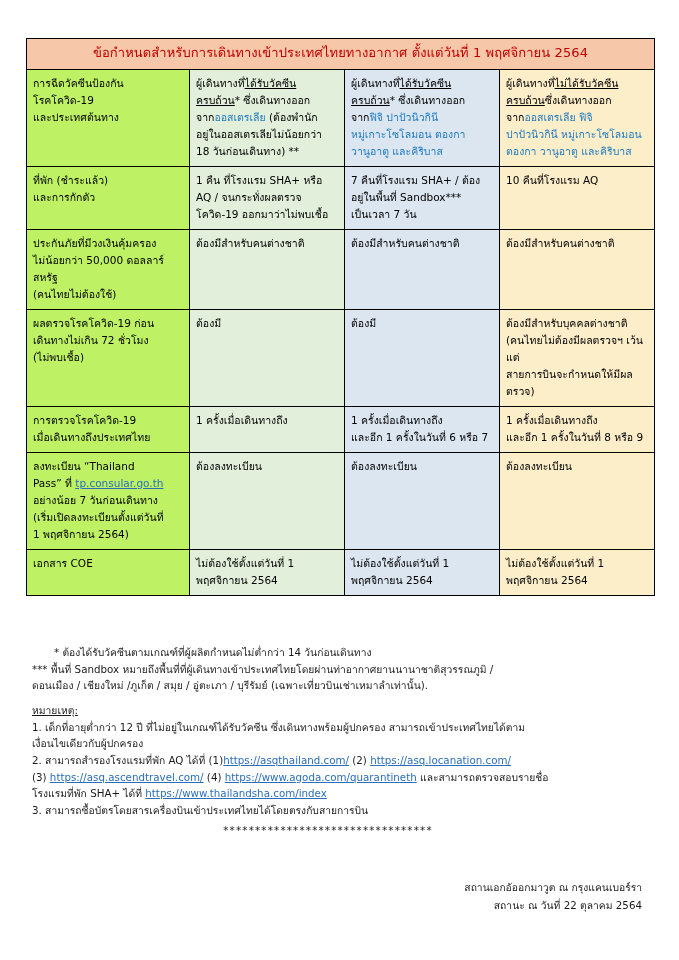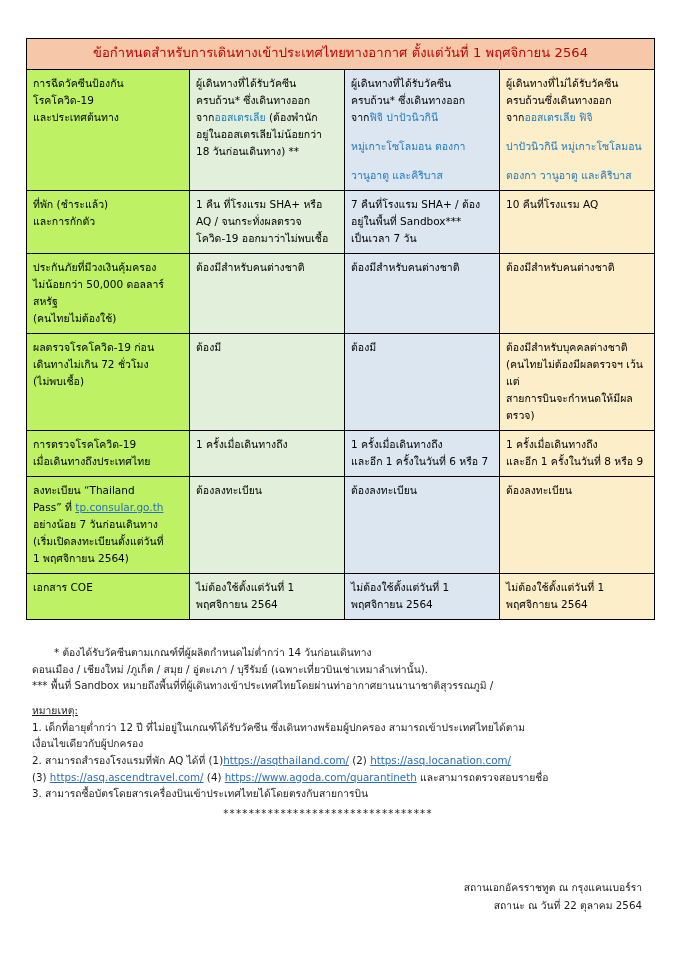--- a/index.html
+++ b/index.html
@@ -54,22 +54,22 @@
   col.c1 { width: 163px; }
   col.c2 { width: 155px; }
   col.c3 { width: 155px; }
   col.c4 { width: 155px; }
 
   .col-a { background: #bef264; }
   .col-b { background: #e2efda; }
   .col-c { background: #dce6f1; }
   .col-d { background: #fdeeca; }
 
-  .u { }
-  .blue { color: #1f7ac0; margin-top: 12px; }
+  .u { text-decoration: underline; }
+  .blue { color: #1f7ac0; }
   .hdr-line { display: block; }
 
   
   .notes {
     position: absolute;
     left: 32px;
     top: 644px;
     width: 622px;
     font-size: 10.3px;
     line-height: 1.62;
@@ -261,33 +261,36 @@
         <td class="col-d">
           <span class="hdr-line">ไม่ต้องใช้ตั้งแต่วันที่ 1</span>
           <span class="hdr-line">พฤศจิกายน 2564</span>
         </td>
       </tr>
     </tbody>
   </table>
 
   <div class="notes">
     <span class="note-line note-ind">* ต้องได้รับวัคซีนตามเกณฑ์ที่ผู้ผลิตกำหนดไม่ต่ำกว่า 14 วันก่อนเดินทาง</span>
+    <span class="note-line">*** พื้นที่ Sandbox หมายถึงพื้นที่ที่ผู้เดินทางเข้าประเทศไทยโดยผ่านท่าอากาศยานนานาชาติสุวรรณภูมิ /</span>
     <span class="note-line">ดอนเมือง / เชียงใหม่ /ภูเก็ต / สมุย / อู่ตะเภา / บุรีรัมย์ (เฉพาะเที่ยวบินเช่าเหมาลำเท่านั้น).</span>
-    <span class="note-line">*** พื้นที่ Sandbox หมายถึงพื้นที่ที่ผู้เดินทางเข้าประเทศไทยโดยผ่านท่าอากาศยานนานาชาติสุวรรณภูมิ /</span>
     <span class="note-head">หมายเหตุ:</span>
     <span class="note-line">1. เด็กที่อายุต่ำกว่า 12 ปี ที่ไม่อยู่ในเกณฑ์ได้รับวัคซีน ซึ่งเดินทางพร้อมผู้ปกครอง สามารถเข้าประเทศไทยได้ตาม</span>
     <span class="note-line">เงื่อนไขเดียวกับผู้ปกครอง</span>
     <span class="note-line">
       <span>2. สามารถสำรองโรงแรมที่พัก AQ ได้ที่ (1)</span><a class="link" href="#">https://asqthailand.com/</a><span> (2) </span><a class="link" href="#">https://asq.locanation.com/</a>
     </span>
     <span class="note-line">
       <span>(3) </span><a class="link" href="#">https://asq.ascendtravel.com/</a><span> (4) </span><a class="link" href="#">https://www.agoda.com/quarantineth</a><span> และสามารถตรวจสอบรายชื่อ</span>
     </span>
+    <span class="note-line">
+      <span>โรงแรมที่พัก SHA+ ได้ที่ </span><a class="link" href="#">https://www.thailandsha.com/index</a>
+    </span>
     <span class="note-line">3. สามารถซื้อบัตรโดยสารเครื่องบินเข้าประเทศไทยได้โดยตรงกับสายการบิน</span>
     <span class="stars">*********************************</span>
   </div>
 
   <div class="sign">
-    <span>สถานเอกอัครราชทูต ณ กรุงแคนเบอร์รา</span>
+    <span>สถานเอกอัออกมาวูต ณ กรุงแคนเบอร์รา</span>
     <span>สถานะ ณ วันที่ 22 ตุลาคม 2564</span>
   </div>
 
 </div>
 
 </body></html>

